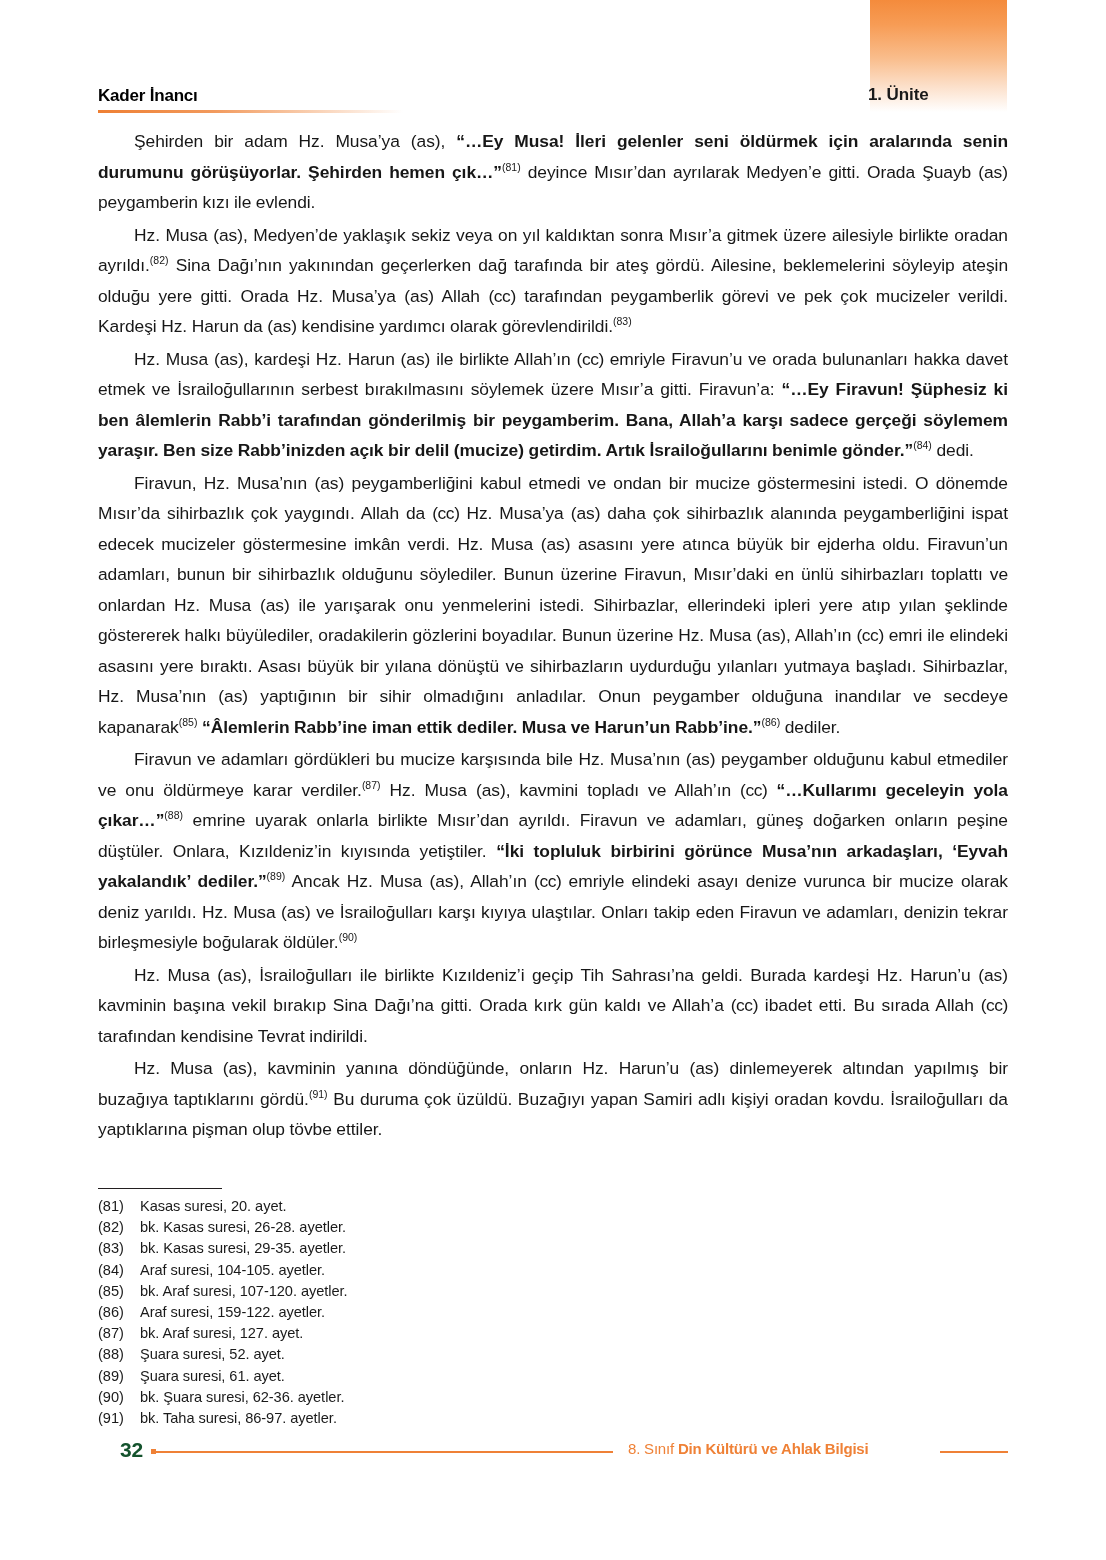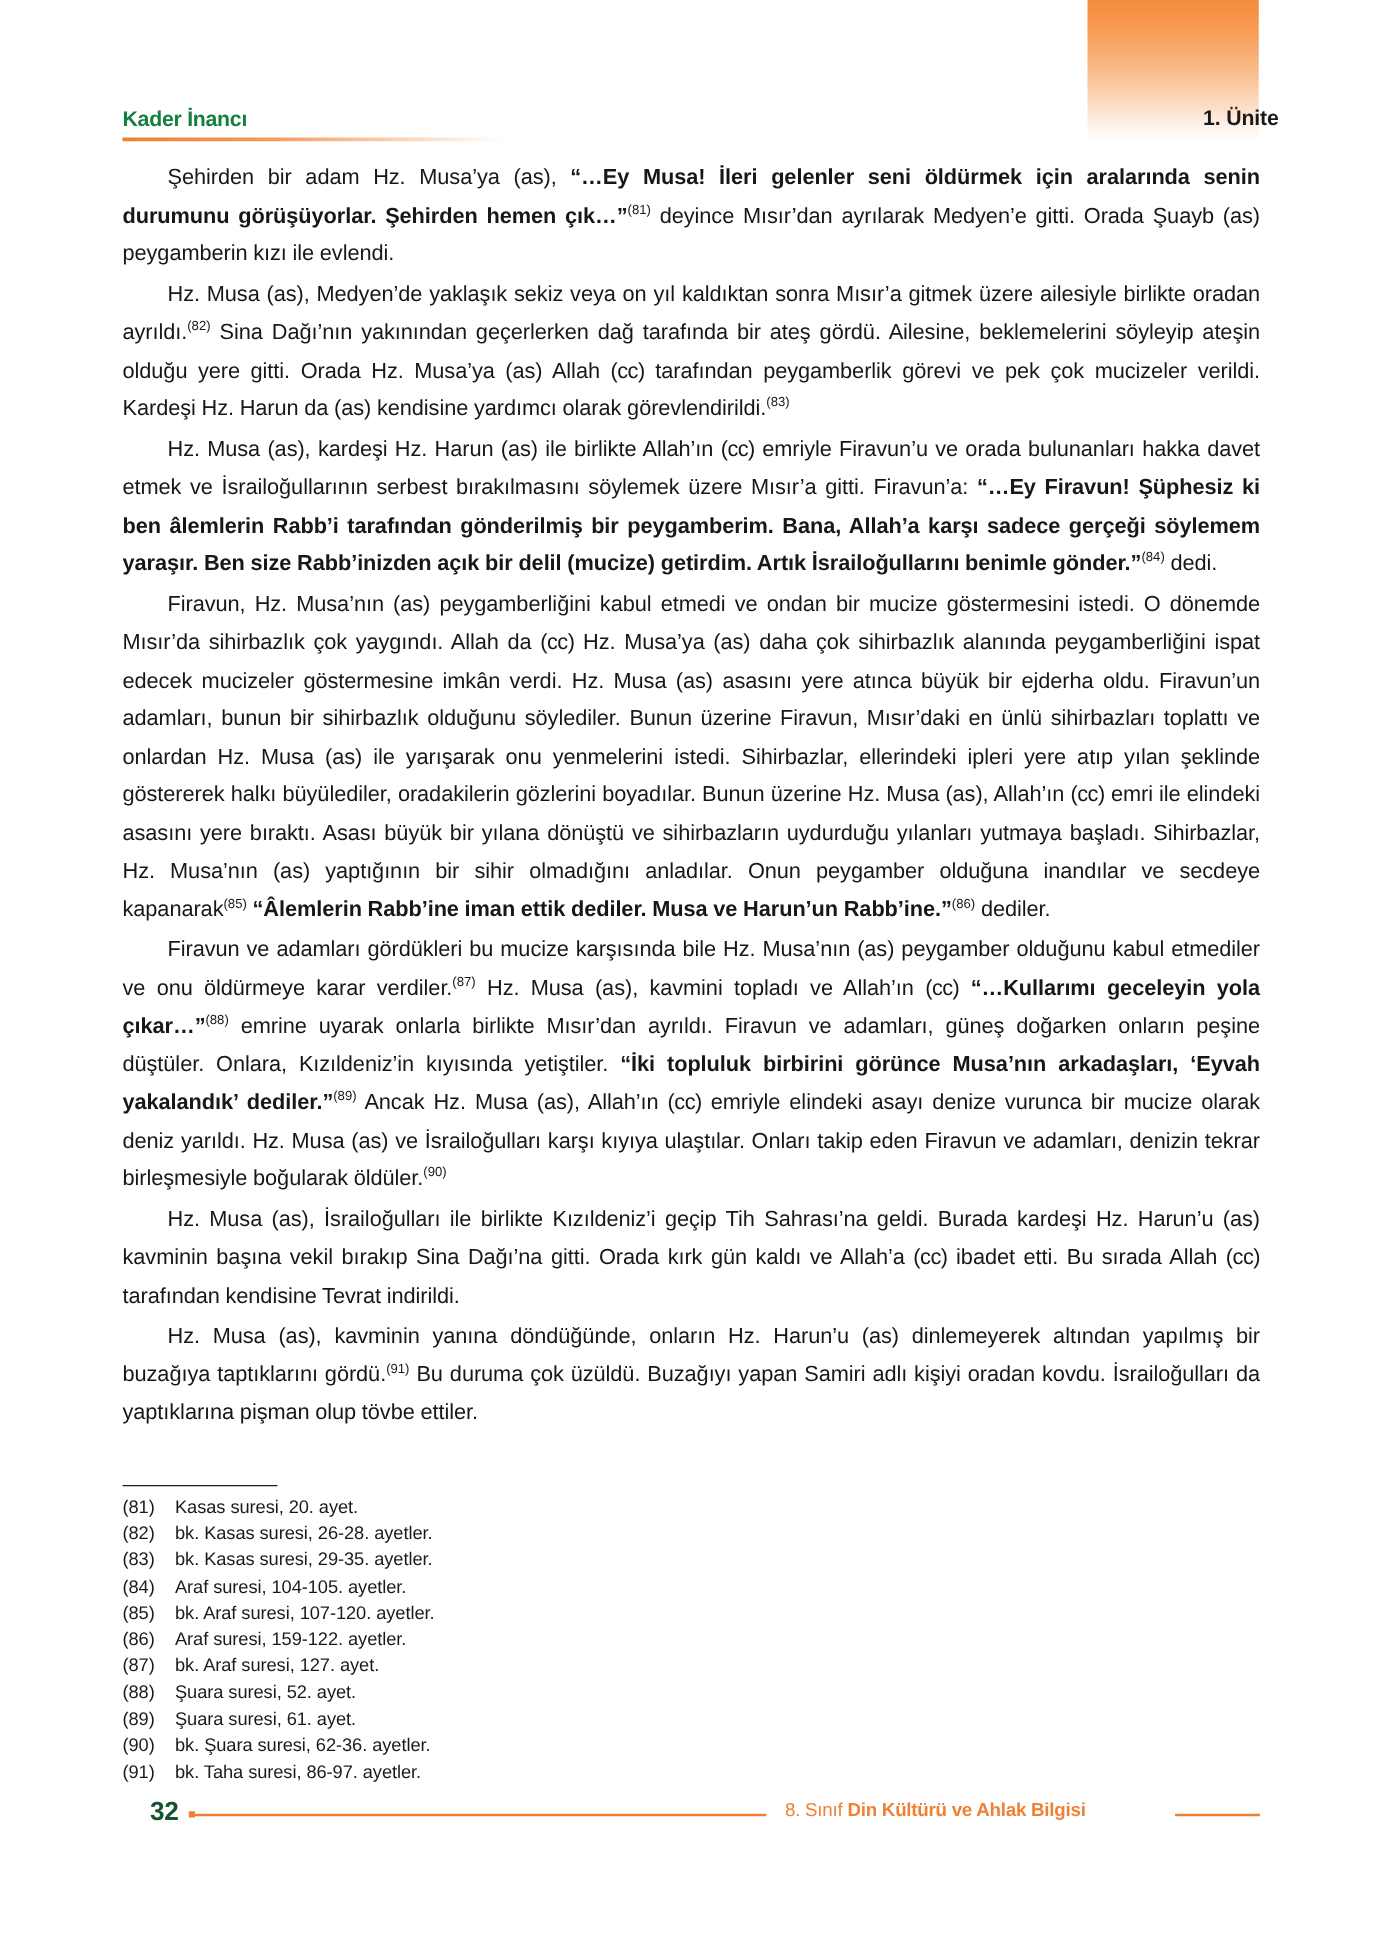--- a/index.html
+++ b/index.html
@@ -21,37 +21,37 @@
     position: absolute;
     top: 0;
     left: 870px;
     width: 137px;
     height: 112px;
     background: linear-gradient(to bottom, #F48B3C 0%, #F79C55 22%, #F9BD8C 52%, #FCE1CC 78%, #FFFFFF 100%);
   }
   .unit-label {
     position: absolute;
     top: 85px;
-    left: 896px;
+    left: 868px;
     width: 127px;
-    text-align: right;
+    text-align: left;
     font-size: 17px;
     font-weight: bold;
     color: #1a1a1a;
     letter-spacing: -0.1px;
   }
 
   
   .runhead {
     position: absolute;
     top: 86px;
     left: 98px;
     font-size: 17px;
     font-weight: bold;
-    color: #15803d;
+    color: #000000;
     letter-spacing: -0.2px;
   }
   .runhead-rule {
     position: absolute;
     top: 110px;
     left: 98px;
     width: 305px;
     height: 3px;
     background: linear-gradient(to right, #EE7F33 0%, #F29A5D 38%, #F8C8A6 66%, #FFFFFF 100%);
   }

